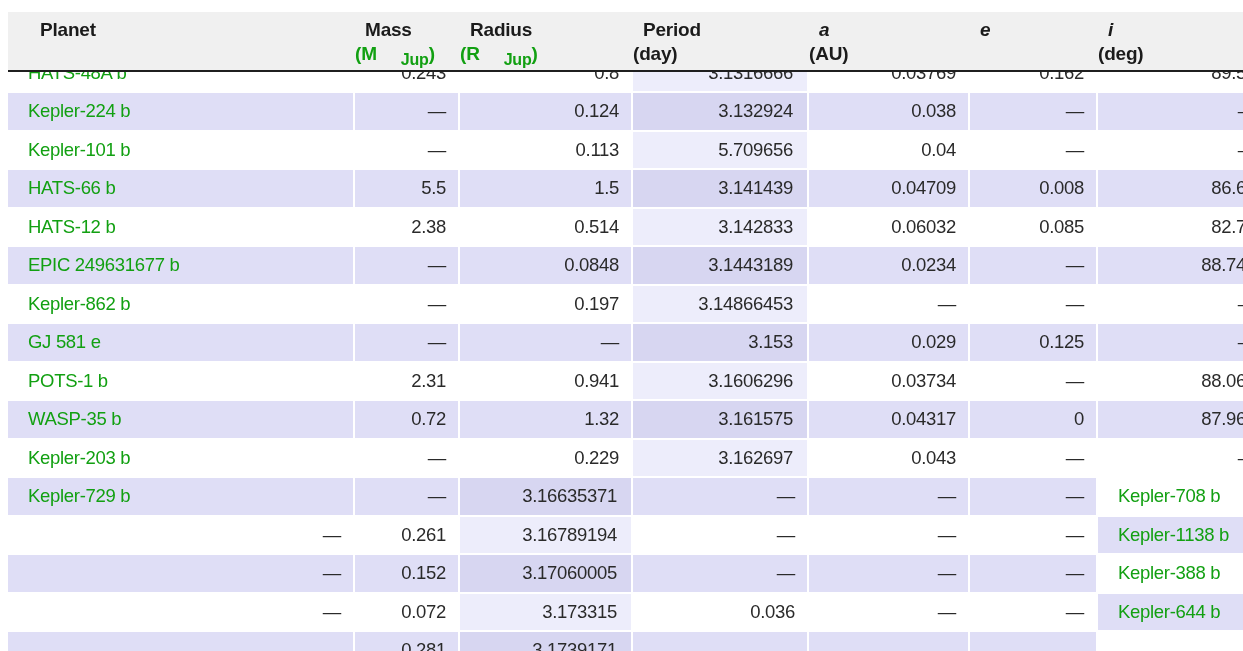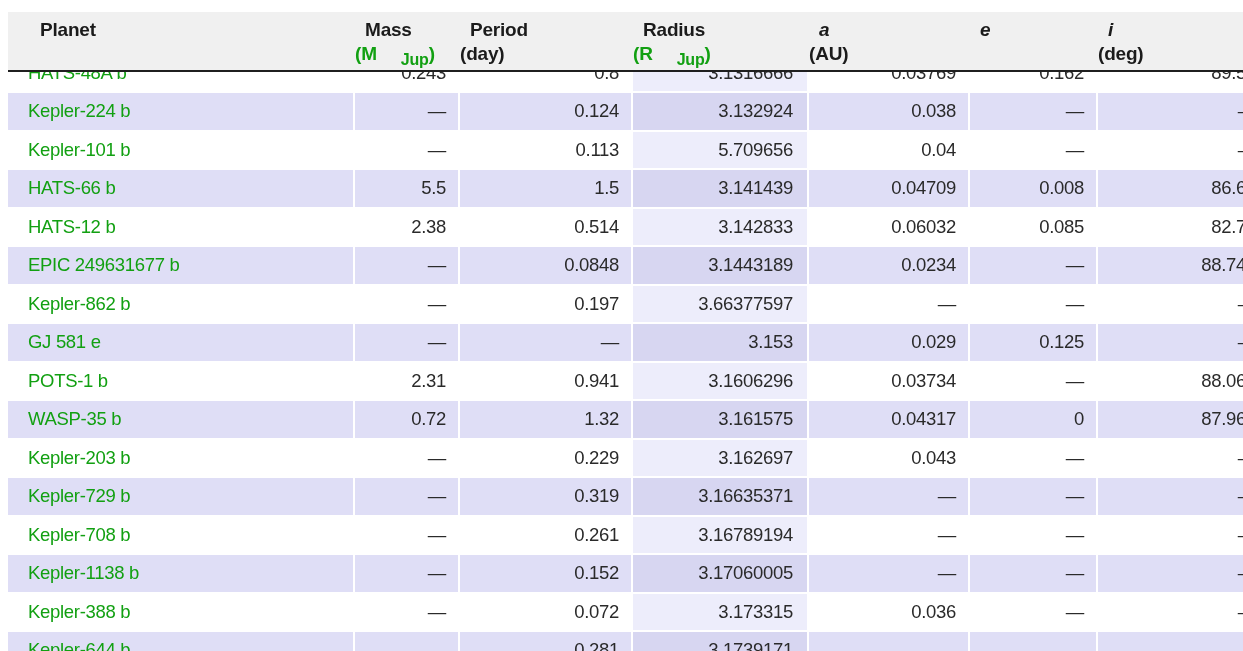--- a/index.html
+++ b/index.html
@@ -61,26 +61,26 @@
 
   <div class="thead">
     <div class="hcell left">
       <span class="lbl">Planet</span>
     </div>
     <div class="hcell">
       <span class="lbl">Mass</span>
       <span class="unit green"><span>(M</span><sub>Jup</sub><span>)</span></span>
     </div>
     <div class="hcell">
+      <span class="lbl">Radius</span>
+      <span class="unit green"><span>(R</span><sub>Jup</sub><span>)</span></span>
+    </div>
+    <div class="hcell">
       <span class="lbl">Period</span>
       <span class="unit">(day)</span>
-    </div>
-    <div class="hcell">
-      <span class="lbl">Radius</span>
-      <span class="unit green"><span>(R</span><sub>Jup</sub><span>)</span></span>
     </div>
     <div class="hcell">
       <span class="lbl it">a</span>
       <span class="unit">(AU)</span>
     </div>
     <div class="hcell">
       <span class="lbl it">e</span>
       <span class="unit"></span>
     </div>
     <div class="hcell">
@@ -142,21 +142,21 @@
       <div class="cell c-radius alt">0.0848</div>
       <div class="cell c-period alt">3.1443189</div>
       <div class="cell c-a alt">0.0234</div>
       <div class="cell c-e alt">—</div>
       <div class="cell c-i alt">88.745</div>
       <div class="cell c-planet base">
         <span class="planet-link">Kepler-862 b</span>
       </div>
       <div class="cell c-mass base">—</div>
       <div class="cell c-radius base">0.197</div>
-      <div class="cell c-period base">3.66377597</div>
+      <div class="cell c-period base">3.14866453</div>
       <div class="cell c-a base">—</div>
       <div class="cell c-e base">—</div>
       <div class="cell c-i base">—</div>
       <div class="cell c-planet alt">
         <span class="planet-link">GJ 581 e</span>
       </div>
       <div class="cell c-mass alt">—</div>
       <div class="cell c-radius alt">—</div>
       <div class="cell c-period alt">3.153</div>
       <div class="cell c-a alt">0.029</div>
@@ -186,21 +186,20 @@
       <div class="cell c-mass base">—</div>
       <div class="cell c-radius base">0.229</div>
       <div class="cell c-period base">3.162697</div>
       <div class="cell c-a base">0.043</div>
       <div class="cell c-e base">—</div>
       <div class="cell c-i base">—</div>
       <div class="cell c-planet alt">
         <span class="planet-link">Kepler-729 b</span>
       </div>
       <div class="cell c-mass alt">—</div>
-      <div class="cell c-radius alt">0.319</div>
       <div class="cell c-period alt">3.16635371</div>
       <div class="cell c-a alt">—</div>
       <div class="cell c-e alt">—</div>
       <div class="cell c-i alt">—</div>
       <div class="cell c-planet base">
         <span class="planet-link">Kepler-708 b</span>
       </div>
       <div class="cell c-mass base">—</div>
       <div class="cell c-radius base">0.261</div>
       <div class="cell c-period base">3.16789194</div>

